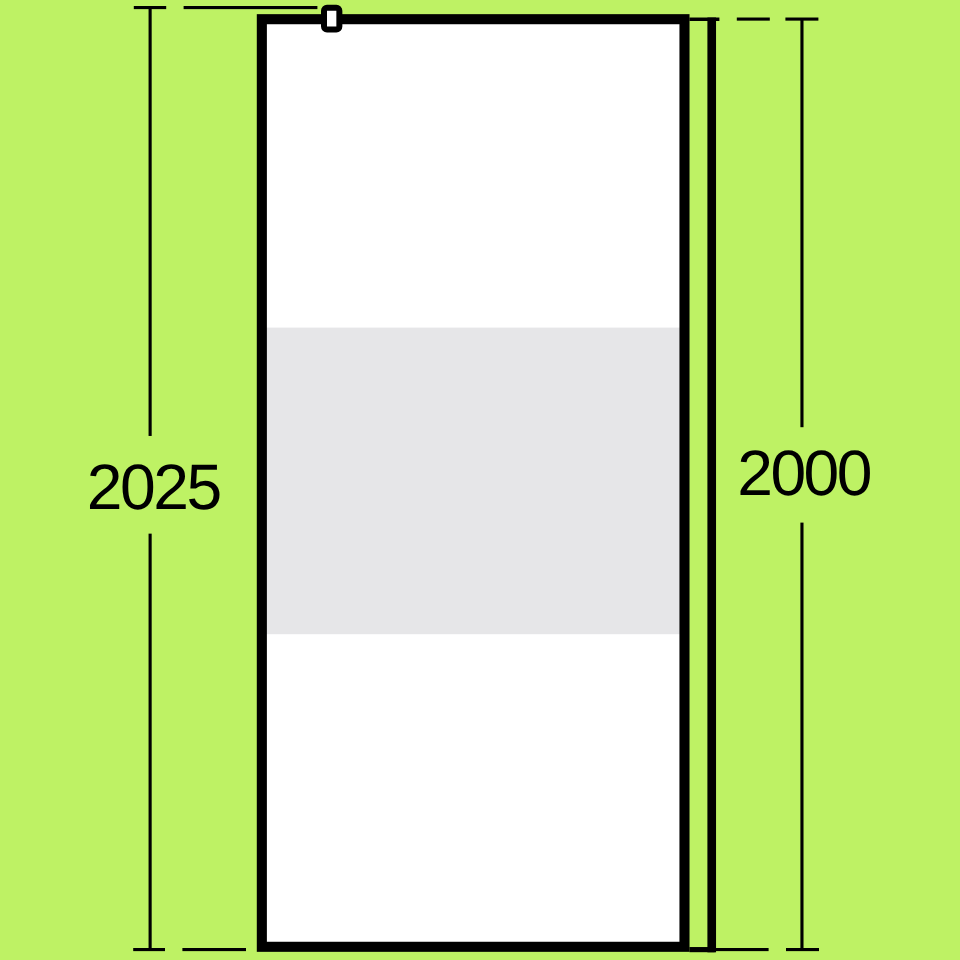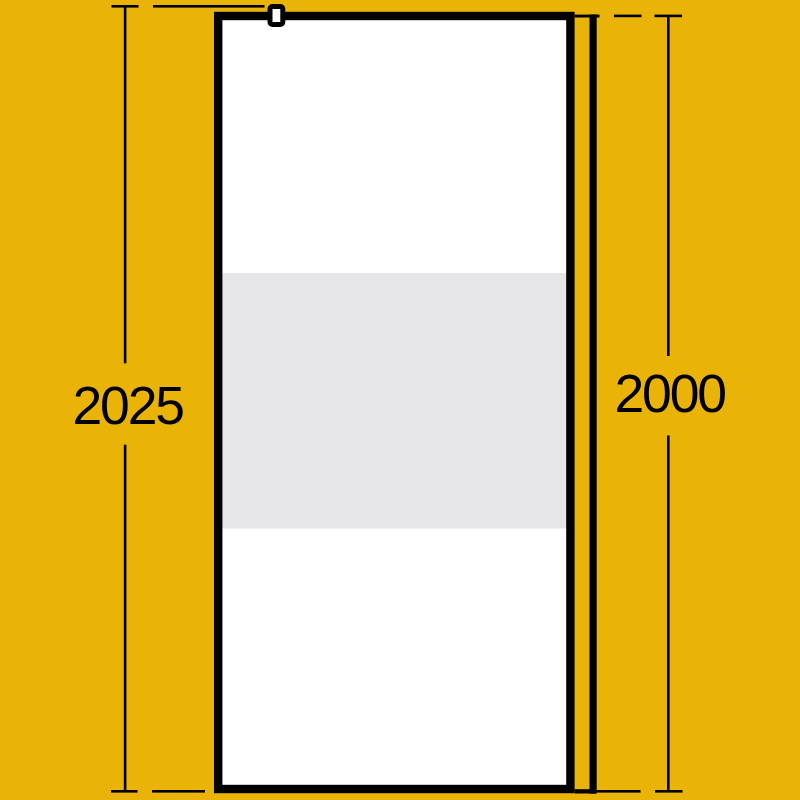--- a/index.html
+++ b/index.html
@@ -1,16 +1,16 @@
 <!DOCTYPE html>
 <html><head>
 <meta charset="utf-8">
 <style>
   html,body{margin:0;padding:0;background:#ffffff;}
-  .stage{position:relative;width:800px;height:800px;background:#eab308;overflow:hidden;}
+  .stage{position:relative;width:800px;height:800px;background:#bef264;overflow:hidden;}
   svg{display:block;filter:blur(0.45px);}
   text{font-family:"Liberation Sans",sans-serif;fill:#000000;}
 </style>
 </head>
 <body>
 <div class="stage">
 <svg width="800" height="800" viewBox="0 0 800 800">
 
   <rect x="218" y="16" width="352.5" height="773" fill="#ffffff"></rect>
 

